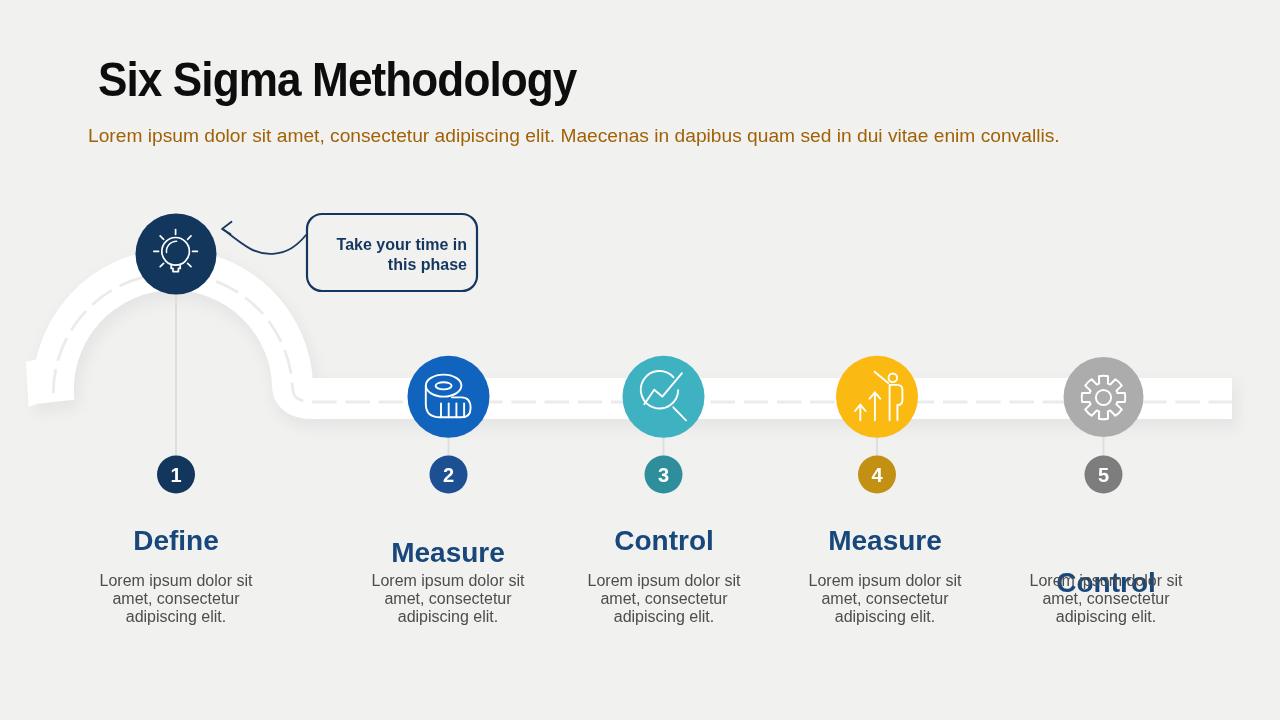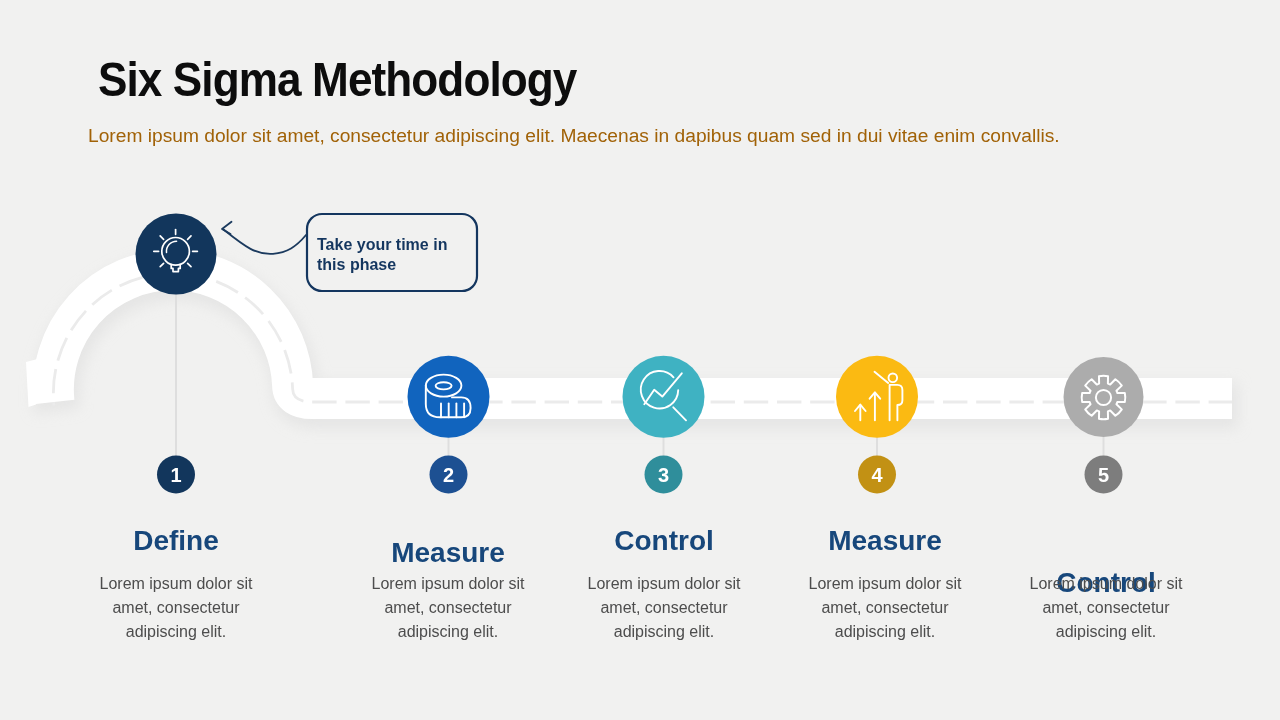--- a/index.html
+++ b/index.html
@@ -2,21 +2,21 @@
 <html><head>
 <meta charset="utf-8">
 <style>
   html,body{margin:0;padding:0;}
   body{width:1280px;height:720px;background:#f1f1f0;overflow:hidden;position:relative;
        font-family:"Liberation Sans", sans-serif;}
   .abs{position:absolute;}
   h1{margin:0;font-size:49px;font-weight:bold;color:#0d0d0d;letter-spacing:-1px;transform:scaleX(0.9);transform-origin:left top;white-space:nowrap;}
   .subtitle{font-size:19.2px;color:#a16207;}
   .coltitle{font-size:28px;font-weight:bold;color:#17477b;text-align:center;}
-  .colbody{font-size:16px;line-height:24px;color:#4d4d4d;text-align:center;}
+  .colbody{font-size:16px;line-height:18px;color:#4d4d4d;text-align:center;}
 </style>
 </head>
 <body>
 
 <svg class="abs" style="left:0;top:0" width="1280" height="720" viewBox="0 0 1280 720">
   <defs>
     <filter id="blurS" x="-30%" y="-30%" width="160%" height="160%">
       <feGaussianBlur stdDeviation="7"></feGaussianBlur>
     </filter>
   </defs>
@@ -102,21 +102,21 @@
 
   <g stroke="#1b3a5e" stroke-width="1.8" fill="none" stroke-linecap="round" stroke-linejoin="round">
     <path d="M 306 235 C 296 247 287 252.5 273 253.8 C 256.5 255 246 247.5 223.5 229.5"></path>
     <path d="M 231.5 221.7 L 222 229 L 230.5 234"></path>
   </g>
 </svg>
 
 <h1 class="abs" style="left:98px;top:51px;">Six Sigma Methodology</h1>
 <div class="subtitle abs" style="left:88px;top:125px;white-space:nowrap;">Lorem ipsum dolor sit amet, consectetur adipiscing elit. Maecenas in dapibus quam sed in dui vitae enim convallis.</div>
 
-<div class="abs" style="left:317px;top:235px;width:150px;text-align:left;font-size:16px;font-weight:bold;color:#14365f;line-height:19.5px;">Take your time in<br>this phase</div>
+<div class="abs" style="left:317px;top:235px;width:150px;text-align:right;font-size:16px;font-weight:bold;color:#14365f;line-height:19.5px;">Take your time in<br>this phase</div>
 
 <div class="coltitle abs" style="left:76px;top:525px;width:200px;">Define</div>
 <div class="coltitle abs" style="left:348px;top:525px;width:200px;margin-top:12px;">Measure</div>
 <div class="coltitle abs" style="left:564px;top:525px;width:200px;">Control</div>
 <div class="coltitle abs" style="left:785px;top:525px;width:200px;">Measure</div>
 <div class="coltitle abs" style="left:1006px;top:525px;width:200px;margin-top:42px;">Control</div>
 
 <div class="colbody abs" style="left:86px;top:572px;width:180px;">Lorem ipsum dolor sit amet, consectetur adipiscing elit.</div>
 <div class="colbody abs" style="left:358px;top:572px;width:180px;">Lorem ipsum dolor sit amet, consectetur adipiscing elit.</div>
 <div class="colbody abs" style="left:574px;top:572px;width:180px;">Lorem ipsum dolor sit amet, consectetur adipiscing elit.</div>

